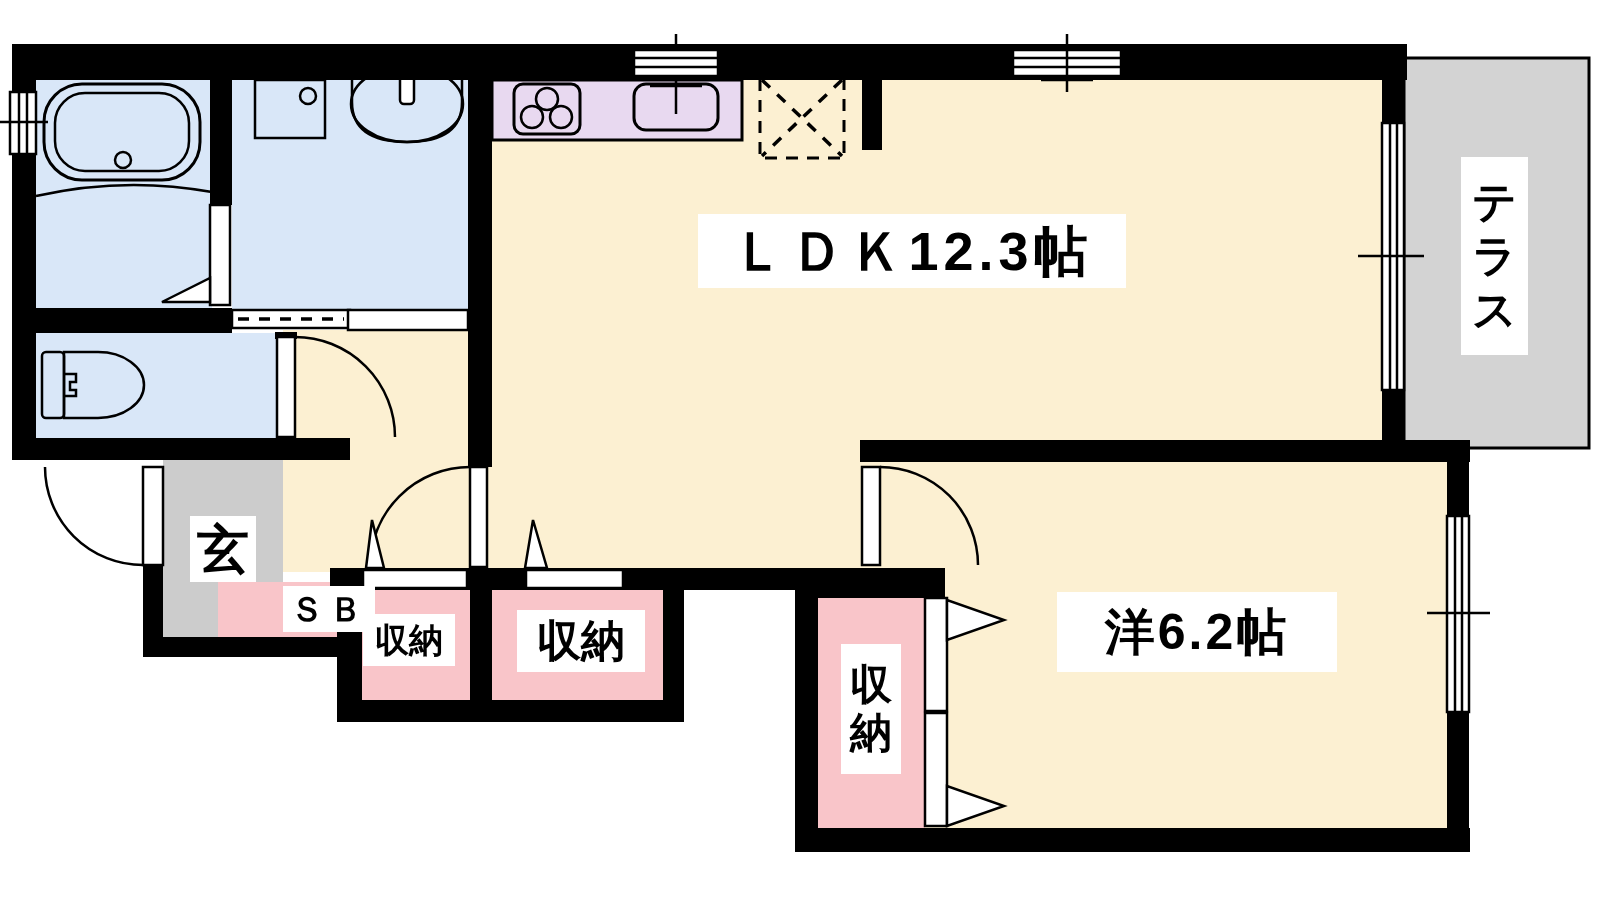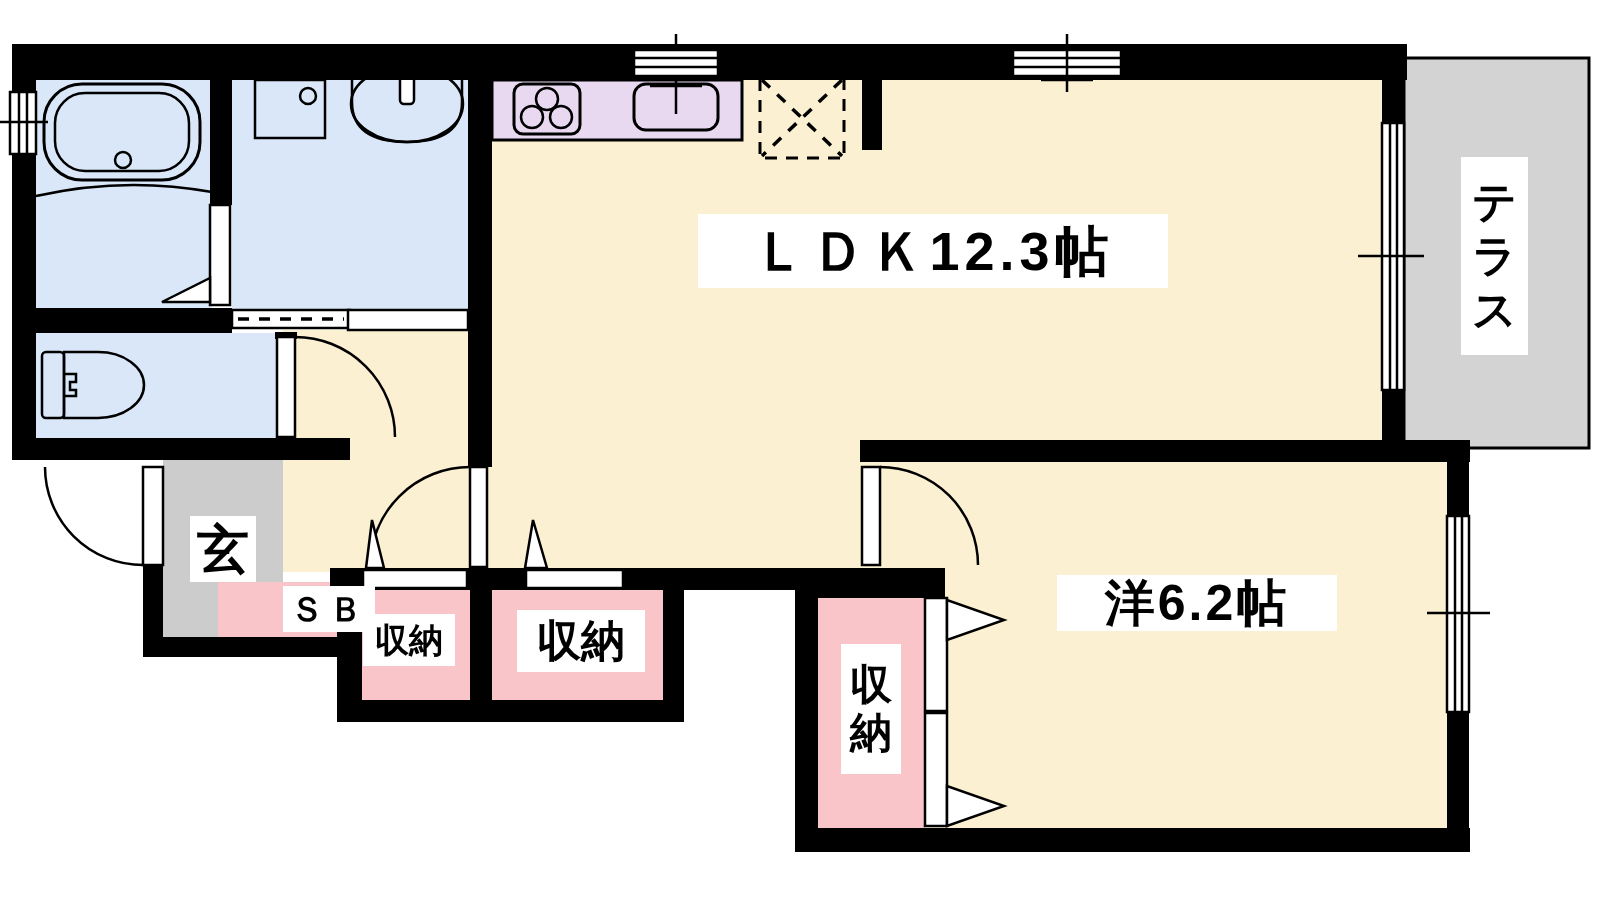--- a/index.html
+++ b/index.html
@@ -145,23 +145,23 @@
     <line x1="1390" y1="123" x2="1390" y2="390" class="o2"></line>
     <line x1="1397" y1="123" x2="1397" y2="390" class="o2"></line>
     <line x1="1358" y1="256" x2="1424" y2="256" class="o2"></line>
 
     <rect x="1447" y="516" width="22" height="196" class="leaf"></rect>
     <line x1="1455" y1="516" x2="1455" y2="712" class="o2"></line>
     <line x1="1462" y1="516" x2="1462" y2="712" class="o2"></line>
     <line x1="1427" y1="613" x2="1490" y2="613" class="o2"></line>
   </svg>
 
-  <div class="lbl" style="left:698px;top:214px;width:470px;height:74px;font-size:54px;letter-spacing:5px;">ＬＤＫ12.3帖</div>
+  <div class="lbl" style="left:698px;top:214px;width:428px;height:74px;font-size:54px;letter-spacing:5px;">ＬＤＫ12.3帖</div>
 
-  <div class="lbl" style="left:1057px;top:575px;width:280px;height:56px;font-size:50px;letter-spacing:3px;">洋6.2帖</div>
+  <div class="lbl" style="left:1057px;top:592px;width:280px;height:80px;font-size:50px;letter-spacing:3px;">洋6.2帖</div>
 
   <div class="lbl vert" style="left:1461px;top:157px;width:67px;height:198px;font-size:44px;gap:10px;">
     <span>テ</span>
     <span>ラ</span>
     <span>ス</span>
   </div>
 
   <div class="lbl" style="left:190px;top:516px;width:66px;height:66px;font-size:52px;">玄</div>
 
   <div class="lbl" style="left:243px;top:586px;width:92px;height:46px;font-size:34px;letter-spacing:5px;margin-left:40px;">ＳＢ</div>

